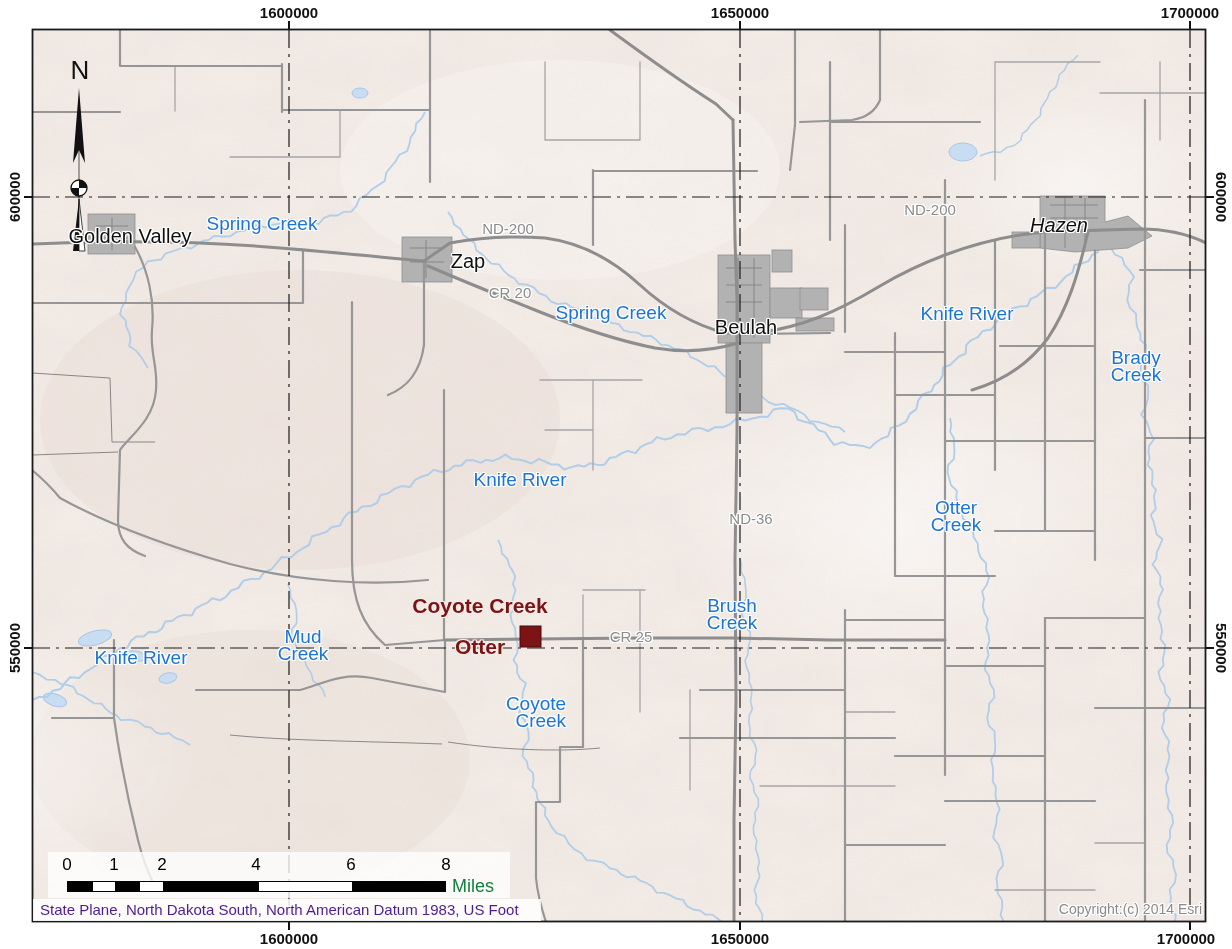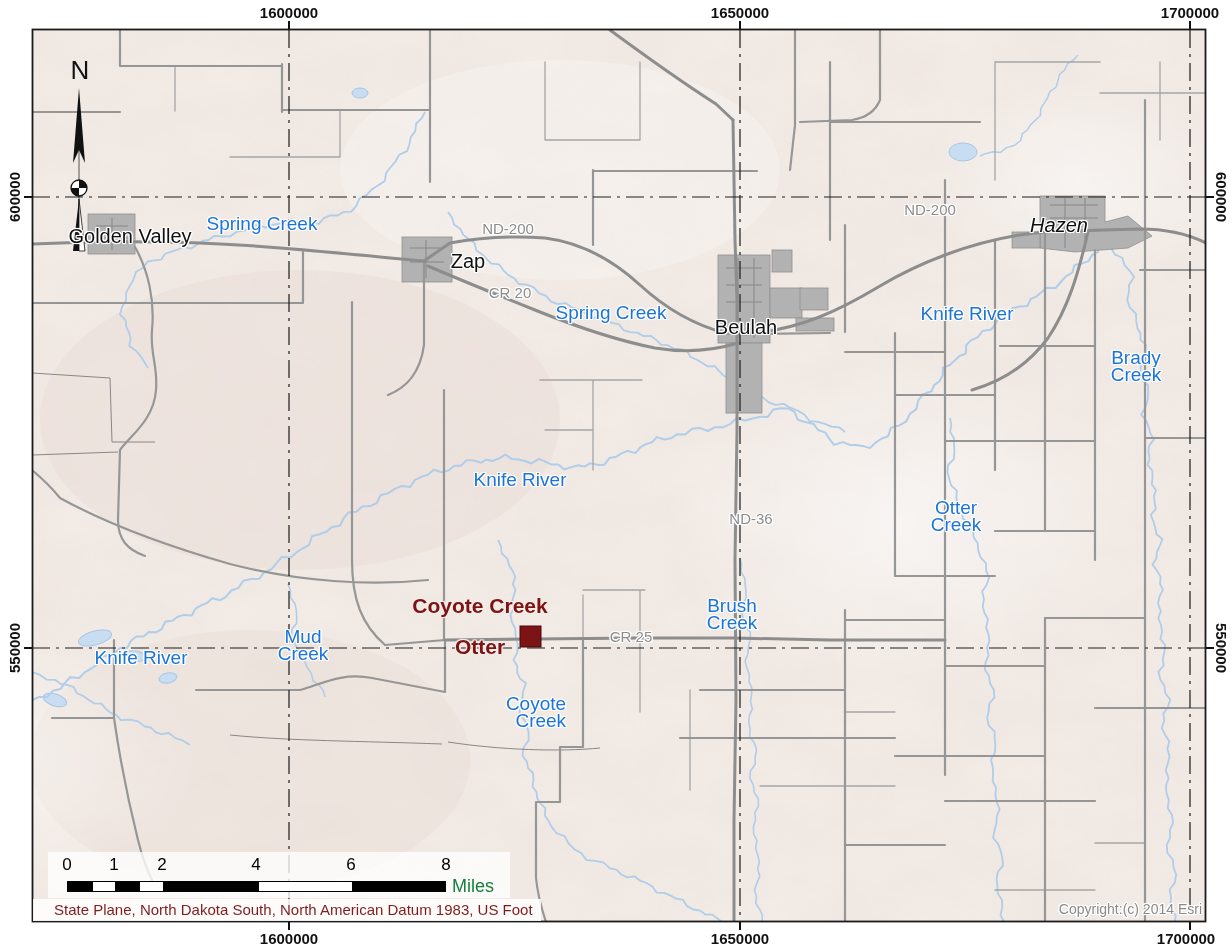--- a/index.html
+++ b/index.html
@@ -18,21 +18,21 @@
   .minelbl{font-size:21px;font-weight:bold;color:#7c1315;line-height:23px;white-space:nowrap;
            text-shadow:-1px -1px 0 #f3ece7,1px -1px 0 #f3ece7,-1px 1px 0 #f3ece7,1px 1px 0 #f3ece7,0 0 3px #f3ece7;}
   .northN{font-size:26px;color:#111;font-weight:500;}
   #scalebox{position:absolute;left:48px;top:852px;width:462px;height:46px;background:rgba(255,255,255,0.78);}
   .sbnum{position:absolute;top:3px;transform:translateX(-50%);font-size:17px;color:#000;}
   #sbbar{position:absolute;left:19px;top:29px;width:379px;height:11px;background:#fff;border:1px solid #000;box-sizing:border-box;}
   .sbseg{position:absolute;top:0;height:9px;background:#000;}
   .sbdiv{position:absolute;top:0;width:1px;height:9px;background:#000;}
   #sbunit{position:absolute;left:404px;top:24px;font-size:18px;color:#15803d;}
   #datumstrip{position:absolute;left:33px;top:899px;width:508px;height:22px;background:rgba(255,255,255,0.85);
-              font-size:15px;color:#7f1d1d;line-height:22px;padding-left:21px;box-sizing:border-box;white-space:nowrap;}
+              font-size:15px;color:#4c1d95;line-height:22px;padding-left:7px;box-sizing:border-box;white-space:nowrap;}
   #copyright{position:absolute;right:30px;top:901px;font-size:14px;color:#8a8a8a;}
   .tick{position:absolute;background:#111;}
 </style>
 </head>
 <body>
 
 <div id="stage">
 
 <svg id="mapsvg" width="1232" height="949" viewBox="0 0 1232 949">
   <defs>

